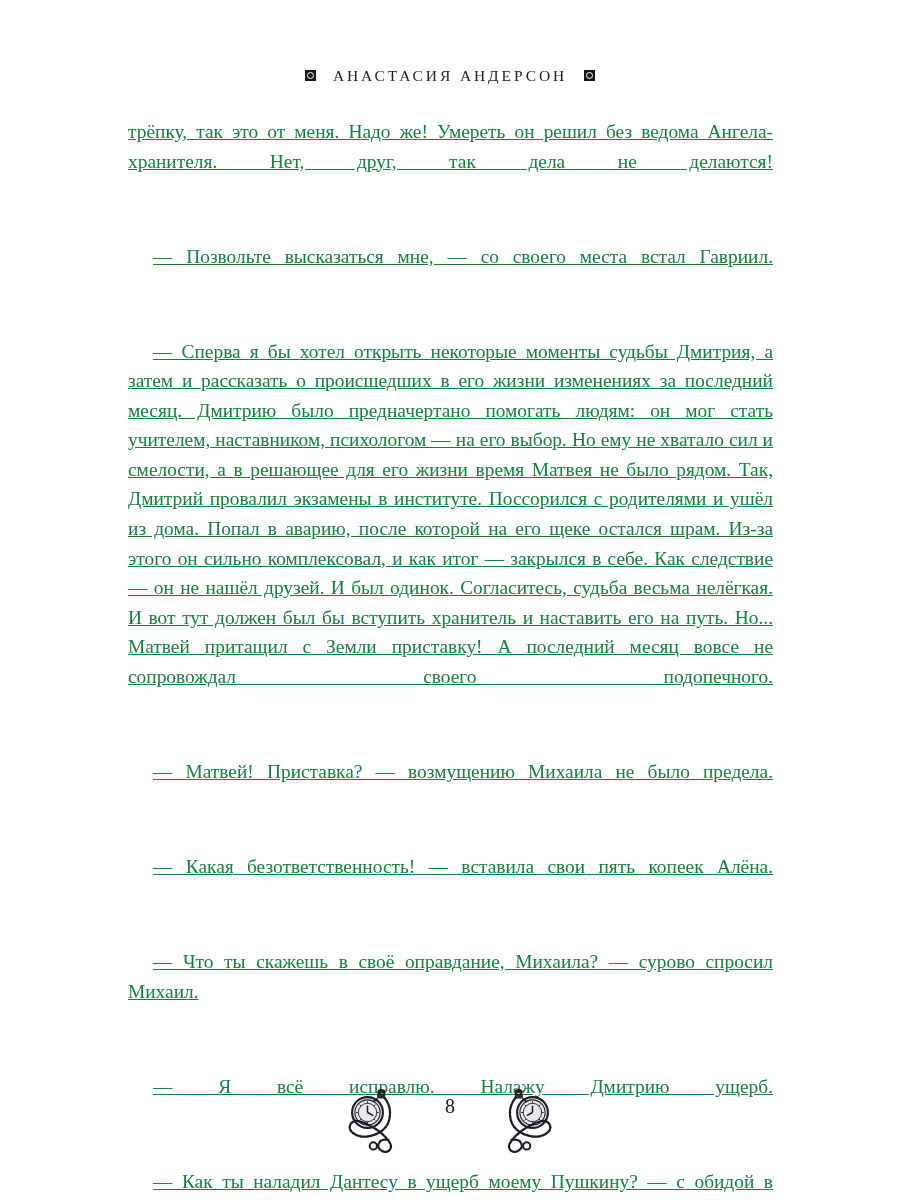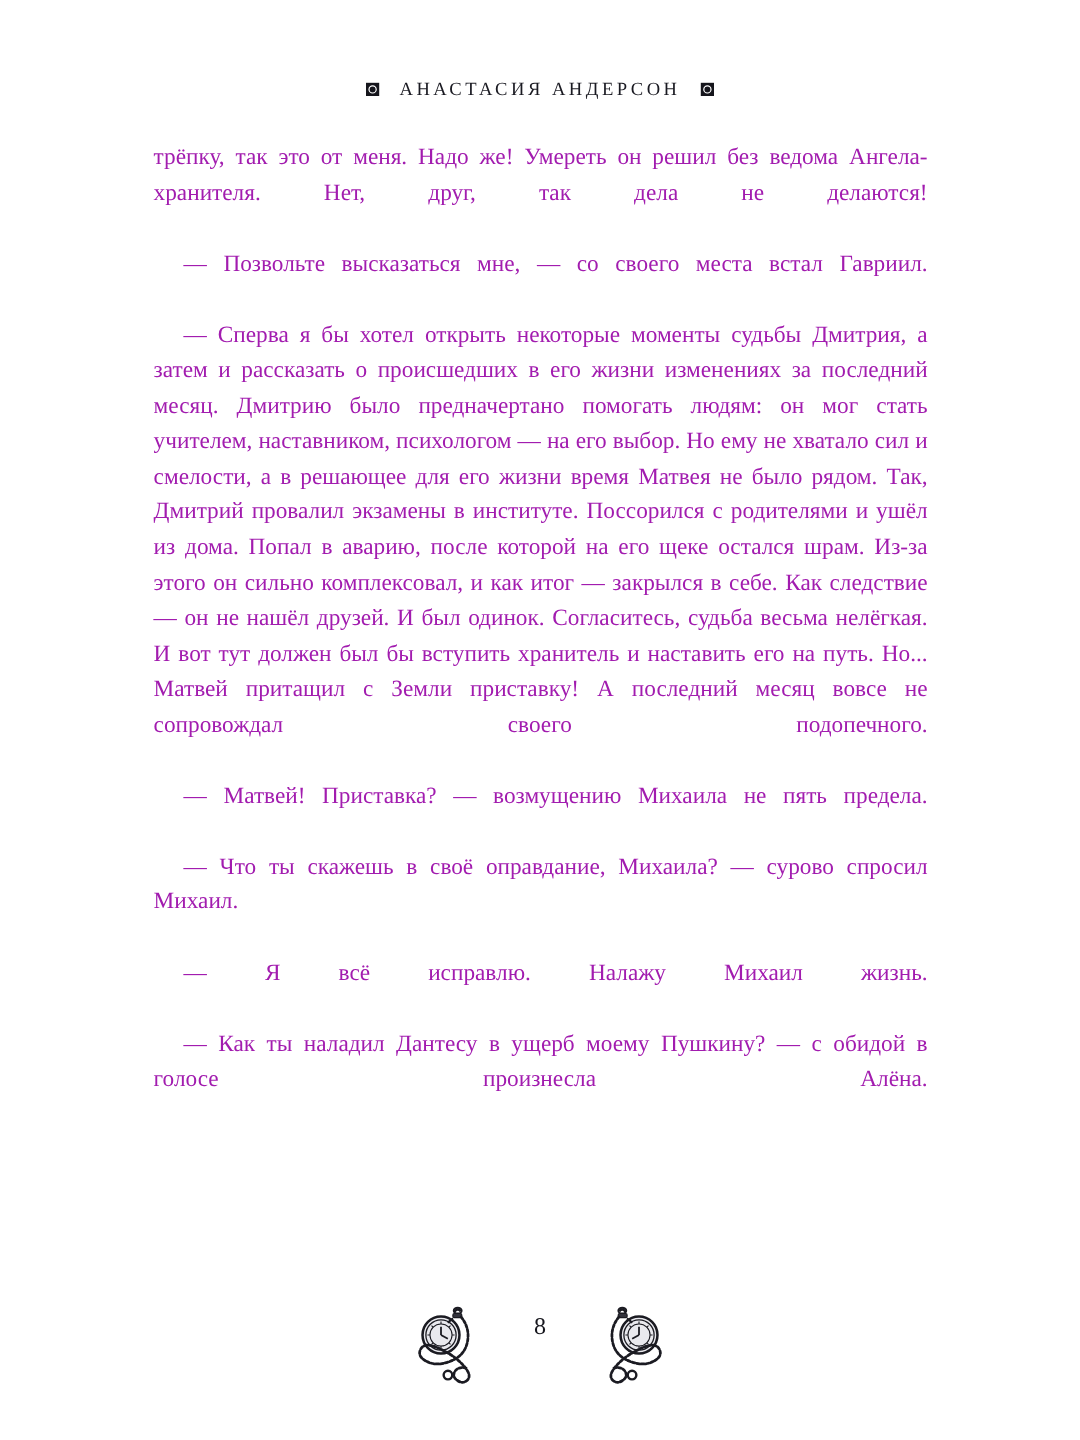--- a/index.html
+++ b/index.html
@@ -68,31 +68,33 @@
   .textblock {
     position: absolute;
     left: 128px;
     top: 117px;
     width: 645px;
   }
   .textblock p {
     margin: 0;
     font-size: 19.4px;
     line-height: 29.55px;
-    color: #a21caf;
+    color: #15803d;
     text-align: justify;
     text-justify: inter-word;
     hyphens: manual;
+    text-decoration: underline;
     -webkit-hyphens: manual;
   }
   .textblock p.cont {
     text-indent: 0;
   }
   .textblock p.ind {
     text-indent: 25px;
+    margin-top: 36px;
   }
   
   .textblock p::after {
     content: "";
     display: inline-block;
     width: 100%;
   }
 
   
   .footer {
@@ -136,23 +138,24 @@
   <div class="running-header">
     <span class="hdr-orn"></span>
     <span class="hdr-title">АНАСТАСИЯ АНДЕРСОН</span>
     <span class="hdr-orn"></span>
   </div>
 
   <div class="textblock">
     <p class="cont">трёпку, так это от меня. Надо же! Умереть он решил без ведома Ангела-хранителя. Нет, друг, так дела не делаются!</p>
     <p class="ind">— Позвольте высказаться мне, — со своего места встал Гавриил.</p>
     <p class="ind">— Сперва я бы хотел открыть некоторые моменты судьбы Дмитрия, а затем и рассказать о происшедших в его жизни изменениях за последний месяц. Дмитрию было предначертано помогать людям: он мог стать учителем, наставником, психологом — на его выбор. Но ему не хватало сил и смелости, а в решающее для его жизни время Матвея не было рядом. Так, Дмитрий провалил экзамены в институте. Поссорился с родителями и ушёл из дома. Попал в аварию, после которой на его щеке остался шрам. Из-за этого он сильно комплексовал, и как итог — закрылся в себе. Как следствие — он не нашёл друзей. И был одинок. Согласитесь, судьба весьма нелёгкая. И вот тут должен был бы вступить хранитель и наставить его на путь. Но... Матвей притащил с Земли приставку! А последний месяц вовсе не сопровождал своего подопечного.</p>
-    <p class="ind">— Матвей! Приставка? — возмущению Михаила не пять предела.</p>
+    <p class="ind">— Матвей! Приставка? — возмущению Михаила не было предела.</p>
+    <p class="ind">— Какая безответственность! — вставила свои пять копеек Алёна.</p>
     <p class="ind">— Что ты скажешь в своё оправдание, Михаила? — сурово спросил Михаил.</p>
-    <p class="ind">— Я всё исправлю. Налажу Михаил жизнь.</p>
+    <p class="ind">— Я всё исправлю. Налажу Дмитрию ущерб.</p>
     <p class="ind">— Как ты наладил Дантесу в ущерб моему Пушкину? — с обидой в голосе произнесла Алёна.</p>
 
   </div>
 
   <div class="footer">
     <div class="footer-inner">
 
       <svg class="watch" viewBox="0 0 72 76">
         <g fill="none" stroke="#1b1b22" stroke-width="1.5">
 

